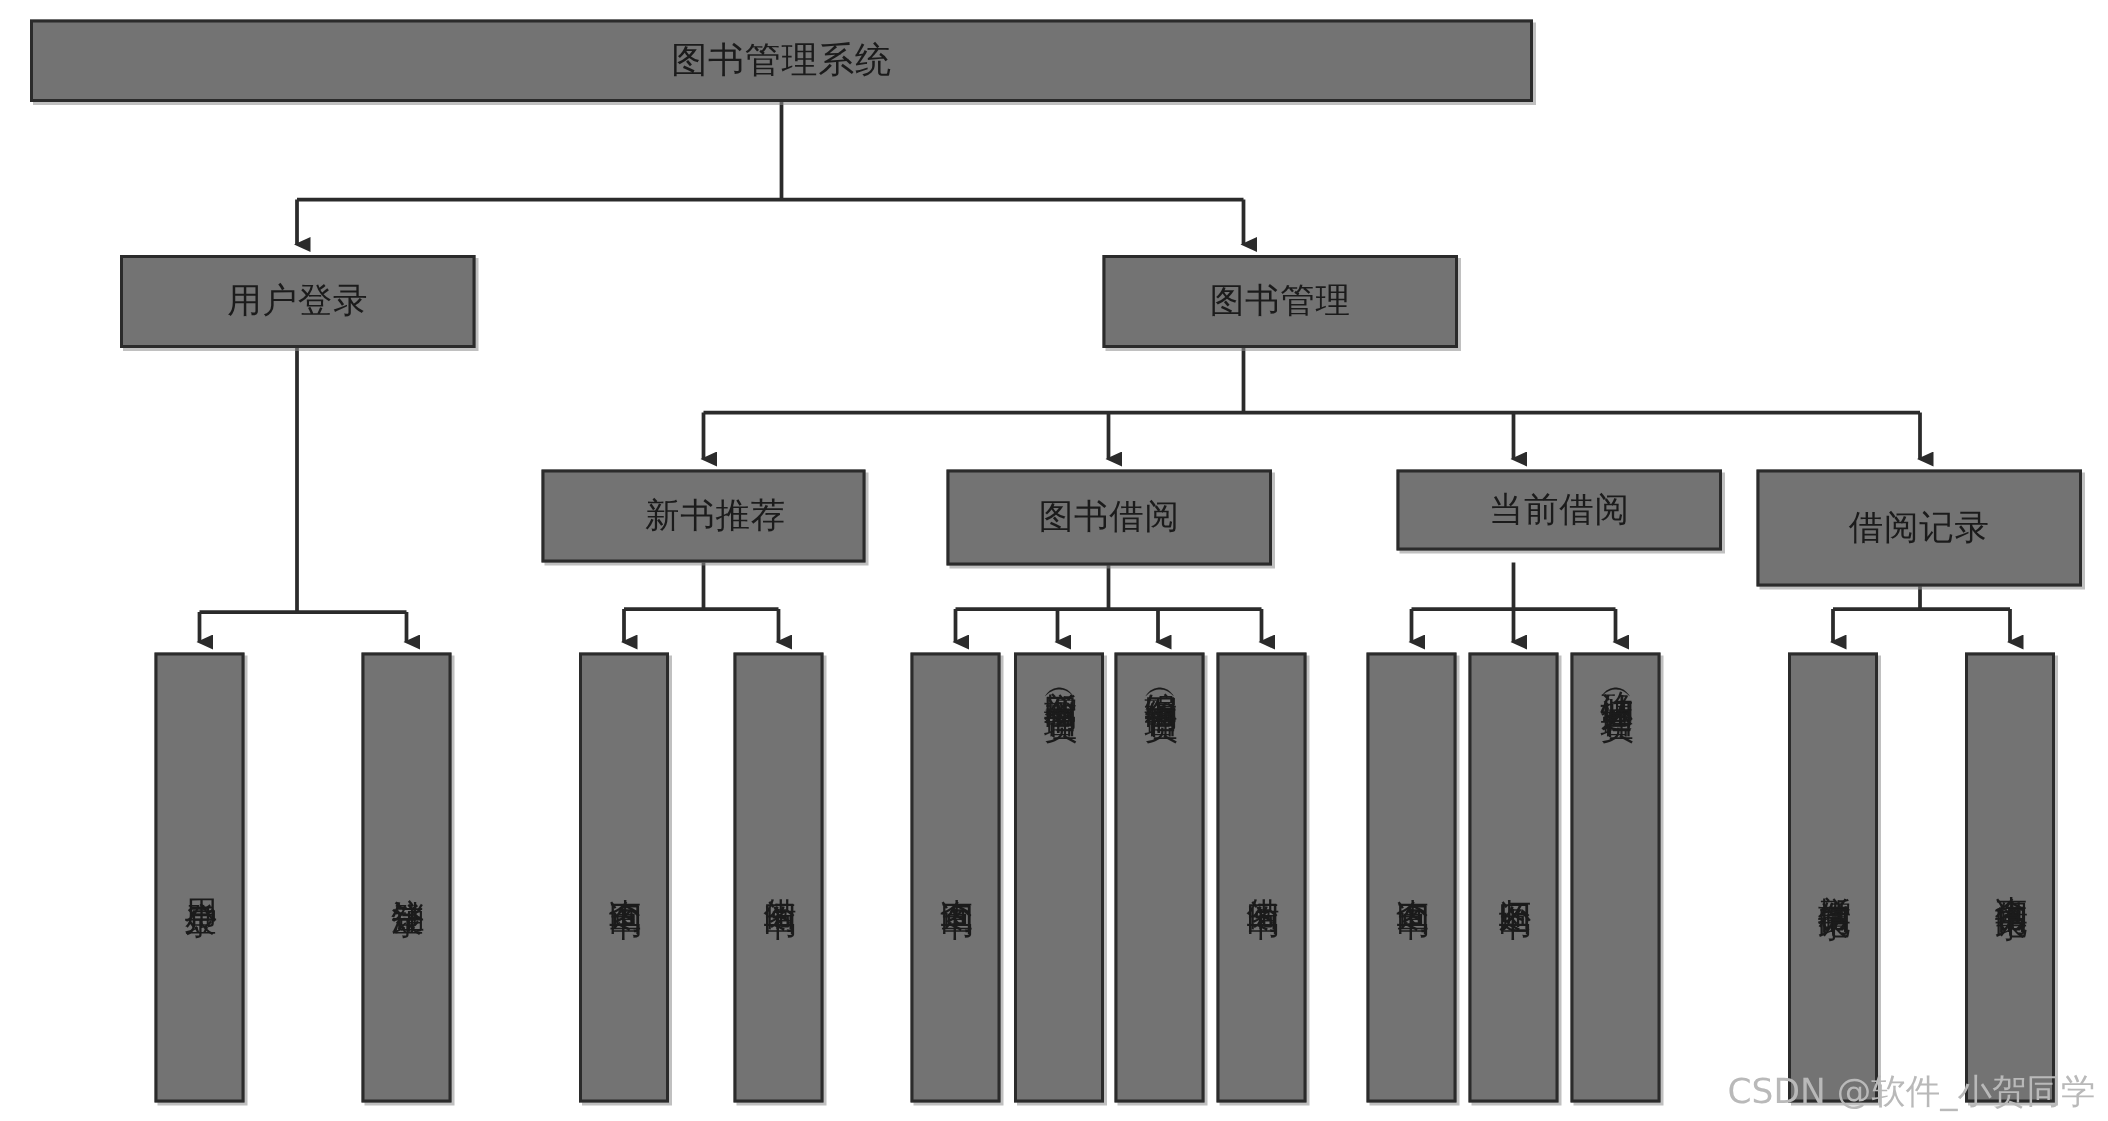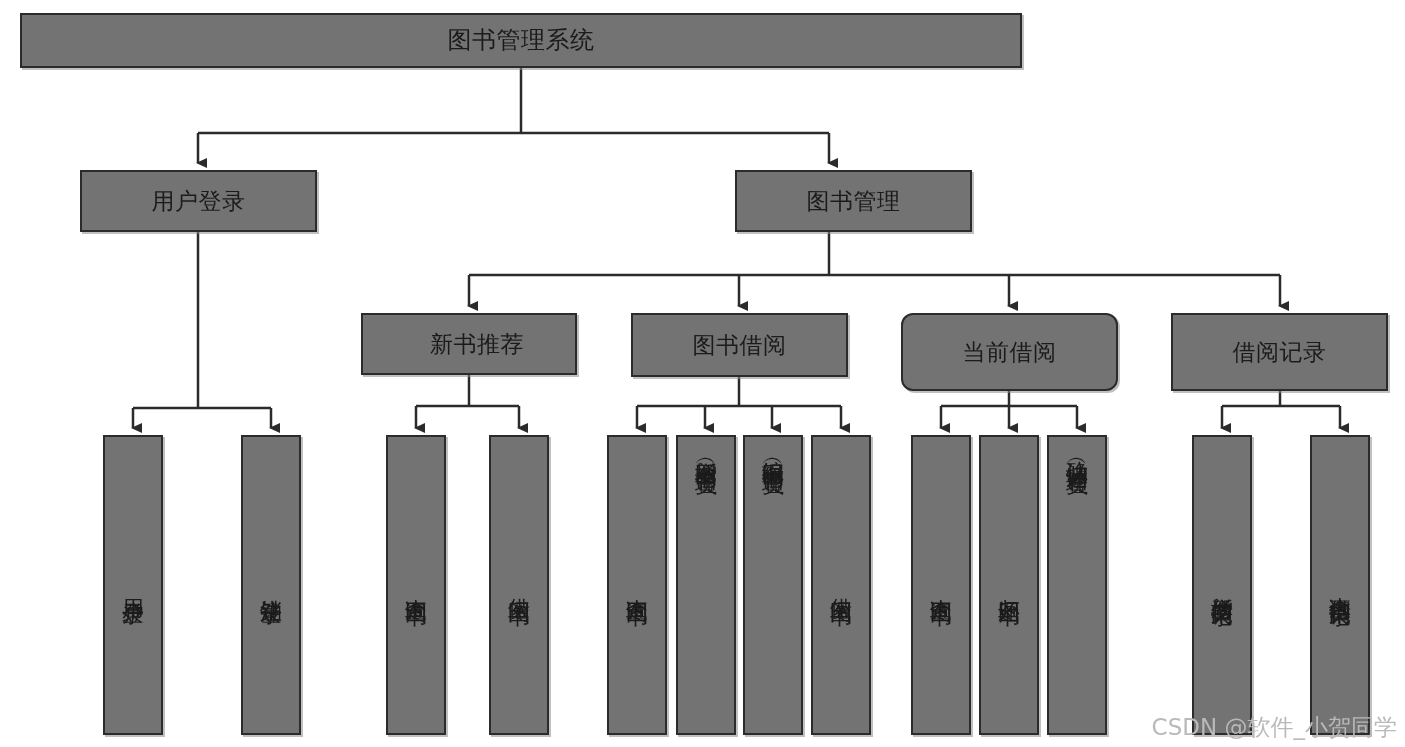--- a/index.html
+++ b/index.html
@@ -141,21 +141,21 @@
   <div class="node horiz" style="left:711px; top:170px; width:237px; height:62px;margin-left:24px;">
     <span class="label">图书管理</span>
   </div>
 
   <div class="node horiz" style="left:361px; top:313px; width:216px; height:62px;padding-left:16px;">
     <span class="label">新书推荐</span>
   </div>
   <div class="node horiz" style="left:631px; top:313px; width:217px; height:64px;">
     <span class="label">图书借阅</span>
   </div>
-  <div class="node horiz" style="left:901px; top:313px; width:217px; height:78px;border-radius:12px;">
+  <div class="node horiz" style="left:931px; top:313px; width:217px; height:54px;">
     <span class="label">当前借阅</span>
   </div>
   <div class="node horiz" style="left:1171px; top:313px; width:217px; height:78px;">
     <span class="label">借阅记录</span>
   </div>
 
   <div class="node vert centered" style="left:103px; top:435px; width:60px; height:300px;">
     <span class="label">用户登录</span>
   </div>
   <div class="node vert centered" style="left:241px; top:435px; width:60px; height:300px;">

